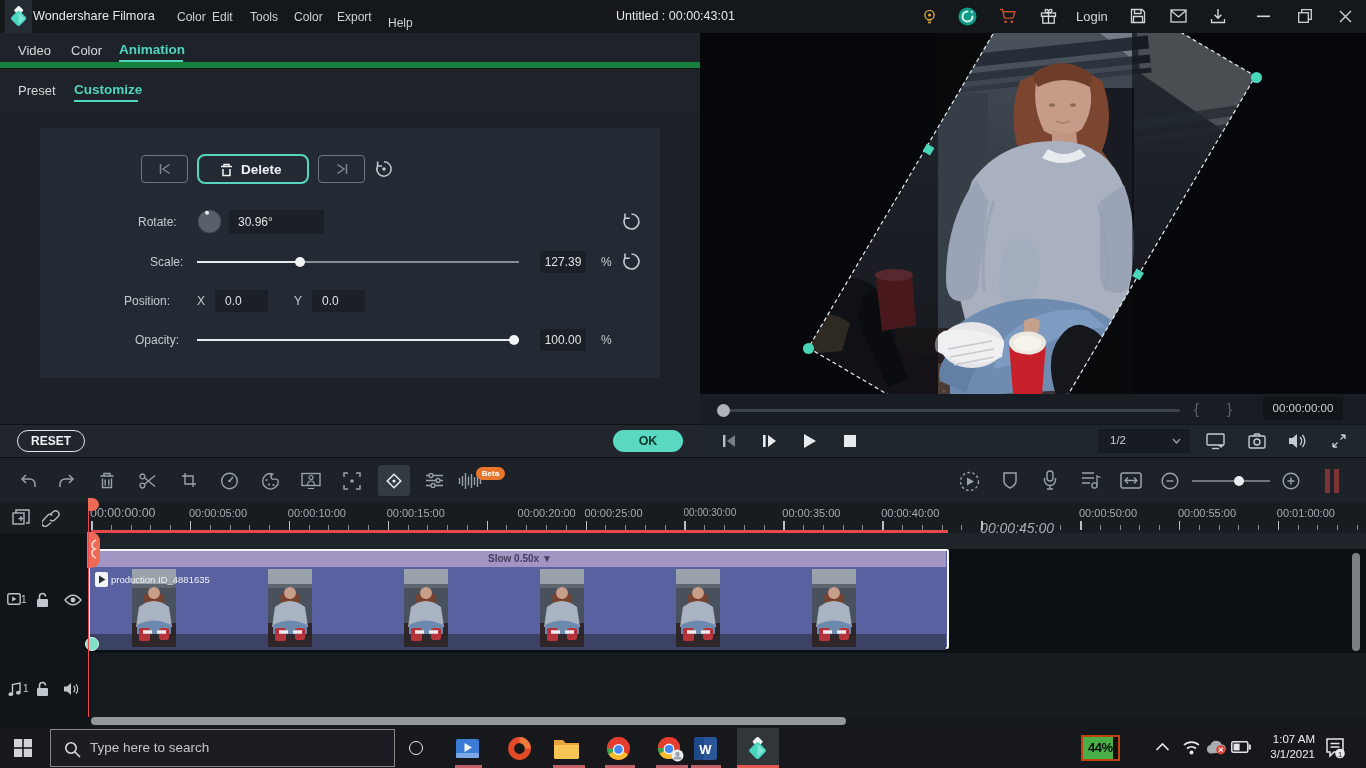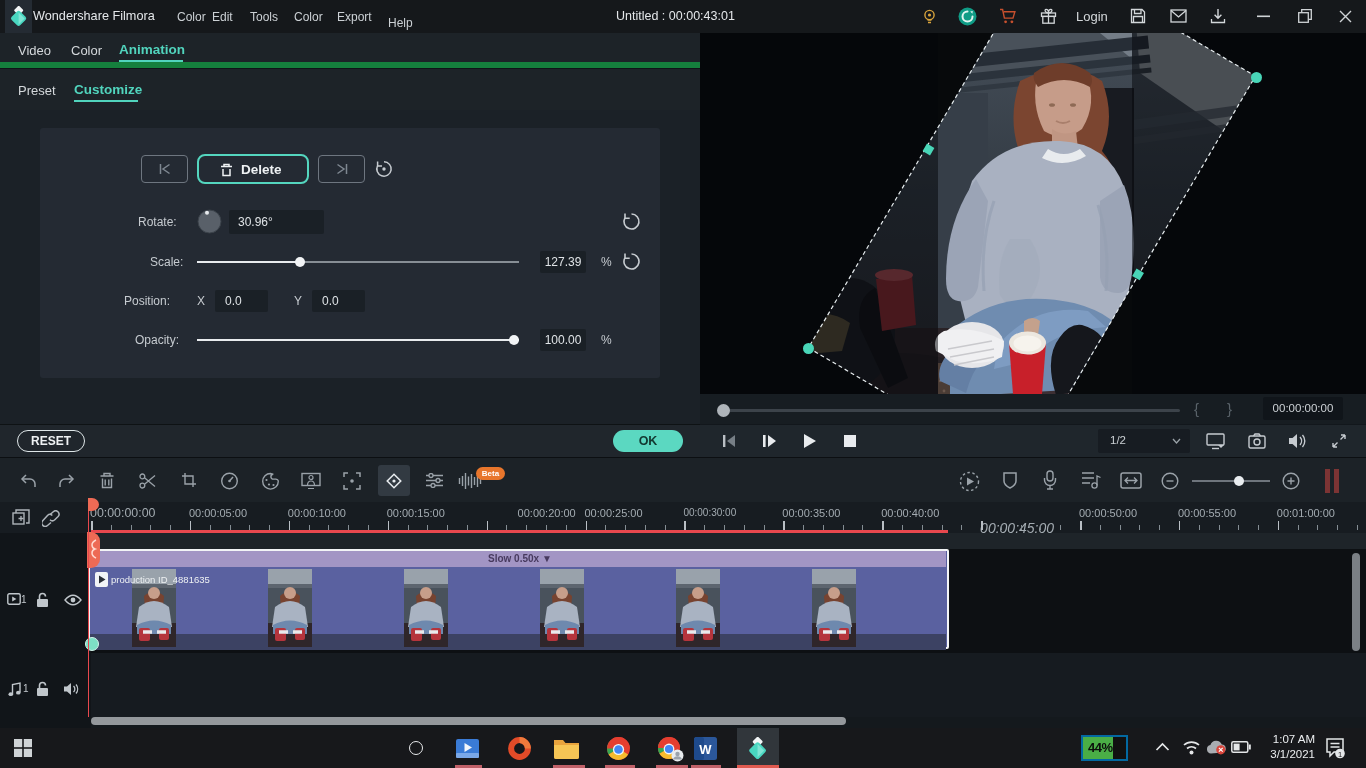--- a/index.html
+++ b/index.html
@@ -552,20 +552,27 @@
 <svg class="abs" style="left:87px;top:498px" width="12" height="13" viewBox="0 0 12 13">
  <path d="M1 0 h4 a7 6.5 0 0 1 0 13 h-4 z" fill="#ed6a55"></path>
 </svg>
 <div class="abs" id="taskbar">
  <svg class="abs" style="left:14px;top:11px" width="18" height="18" viewBox="0 0 18 18">
   <rect x="0" y="0" width="8.2" height="8.2" fill="#cfd3d6"></rect>
         <rect x="9.8" y="0" width="8.2" height="8.2" fill="#cfd3d6"></rect>
   <rect x="0" y="9.8" width="8.2" height="8.2" fill="#cfd3d6"></rect>
         <rect x="9.8" y="9.8" width="8.2" height="8.2" fill="#cfd3d6"></rect>
  </svg>
+ <div class="abs" style="left:50px;top:1px;width:345px;height:38px;background:#1b1d22;border:1px solid #86898c;">
+  <svg class="abs" style="left:13px;top:11px" width="17" height="17" viewBox="0 0 17 17">
+   <circle cx="7" cy="7" r="5.2" fill="none" stroke="#dadcde" stroke-width="1.6"></circle>
+   <path d="M11 11 L16 16" stroke="#dadcde" stroke-width="1.6"></path>
+  </svg>
+  <span class="abs" style="left:39px;top:10px;font-size:13.5px;color:#c3c6c9;">Type here to search</span>
+ </div>
  <div class="abs" style="left:409px;top:13px;width:14px;height:14px;border-radius:50%;border:1.8px solid #e8eaec;"></div>
  <svg class="abs" style="left:455px;top:8px" width="25" height="25" viewBox="0 0 25 25">
   <rect x="1" y="3" width="23" height="17" rx="2" fill="#3a7bd6"></rect>
   <rect x="1" y="17" width="23" height="5" rx="1" fill="#7aa8e8"></rect>
   <path d="M9.5 7 L17 11.5 L9.5 16 Z" fill="#f2f6fa"></path>
  </svg>
  <svg class="abs" style="left:507px;top:8px" width="25" height="25" viewBox="0 0 25 25">
   <circle cx="12.5" cy="12.5" r="8.4" fill="none" stroke="#e34b28" stroke-width="6"></circle>
   <path d="M12.5 4.1 a8.4 8.4 0 0 1 8.4 8.4" fill="none" stroke="#f07a3c" stroke-width="6"></path>
  </svg>
@@ -603,21 +610,21 @@
   <rect x="6.2" y="0.8" width="7" height="7" rx="1.2" transform="rotate(45 9.7 4.3)" fill="#f2f5f6"></rect>
   <rect x="3.6" y="6.4" width="12" height="12" rx="2.2" transform="rotate(45 9.6 12.4)" fill="#49d6c0"></rect>
   <path d="M9.6 6.4 l6 6 l-6 6 z" fill="#7fe4d4"></path>
  </svg>
  <div class="abs" style="left:455px;top:37px;width:27px;height:3px;background:#c06068;"></div>
  <div class="abs" style="left:553px;top:37px;width:32px;height:3px;background:#c06068;"></div>
  <div class="abs" style="left:605px;top:37px;width:30px;height:3px;background:#c06068;"></div>
  <div class="abs" style="left:656px;top:37px;width:32px;height:3px;background:#c06068;"></div>
  <div class="abs" style="left:691px;top:37px;width:30px;height:3px;background:#c06068;"></div>
  <div class="abs" style="left:737px;top:37px;width:42px;height:3px;background:#e05a50;"></div>
- <div class="abs" style="left:1081px;top:7px;width:47px;height:26px;border:2px solid #0369a1;background:#111;">
+ <div class="abs" style="left:1081px;top:7px;width:39px;height:26px;border:2px solid #c2410c;background:#111;">
   <div class="abs" style="left:0;top:0;width:30px;height:22px;background:#4aae46;"></div>
   <span class="abs" style="left:5px;top:3px;font-size:13px;color:#0c0f0c;font-weight:bold;letter-spacing:-0.5px;">44%</span>
  </div>
  <svg class="abs" style="left:1155px;top:14px" width="15" height="10" viewBox="0 0 15 10">
   <path d="M1.5 8 L7.5 2 L13.5 8" fill="none" stroke="#e4e6e8" stroke-width="1.7"></path>
  </svg>
  <svg class="abs" style="left:1182px;top:11px" width="19" height="16" viewBox="0 0 19 16">
   <path d="M2 6 a11 11 0 0 1 15 0" fill="none" stroke="#e4e6e8" stroke-width="1.7"></path>
   <path d="M5 9.5 a7 7 0 0 1 9 0" fill="none" stroke="#e4e6e8" stroke-width="1.7"></path>
   <circle cx="9.5" cy="13.5" r="2" fill="#e4e6e8"></circle>

